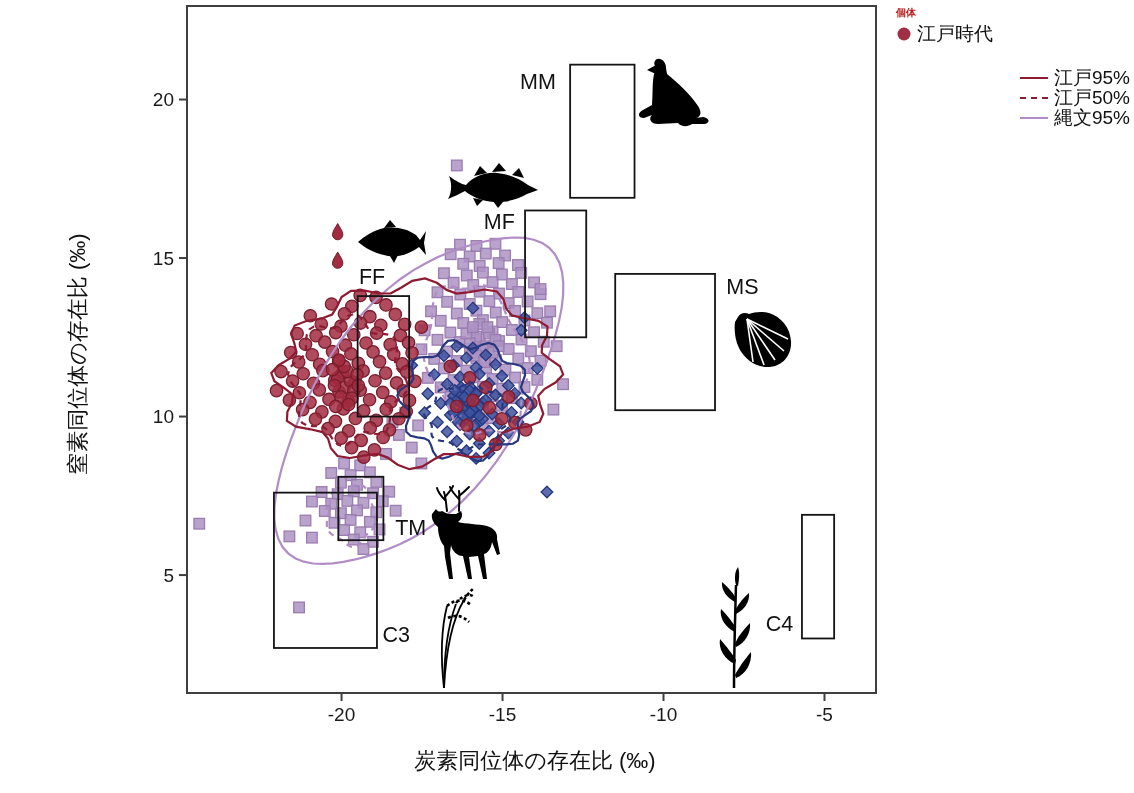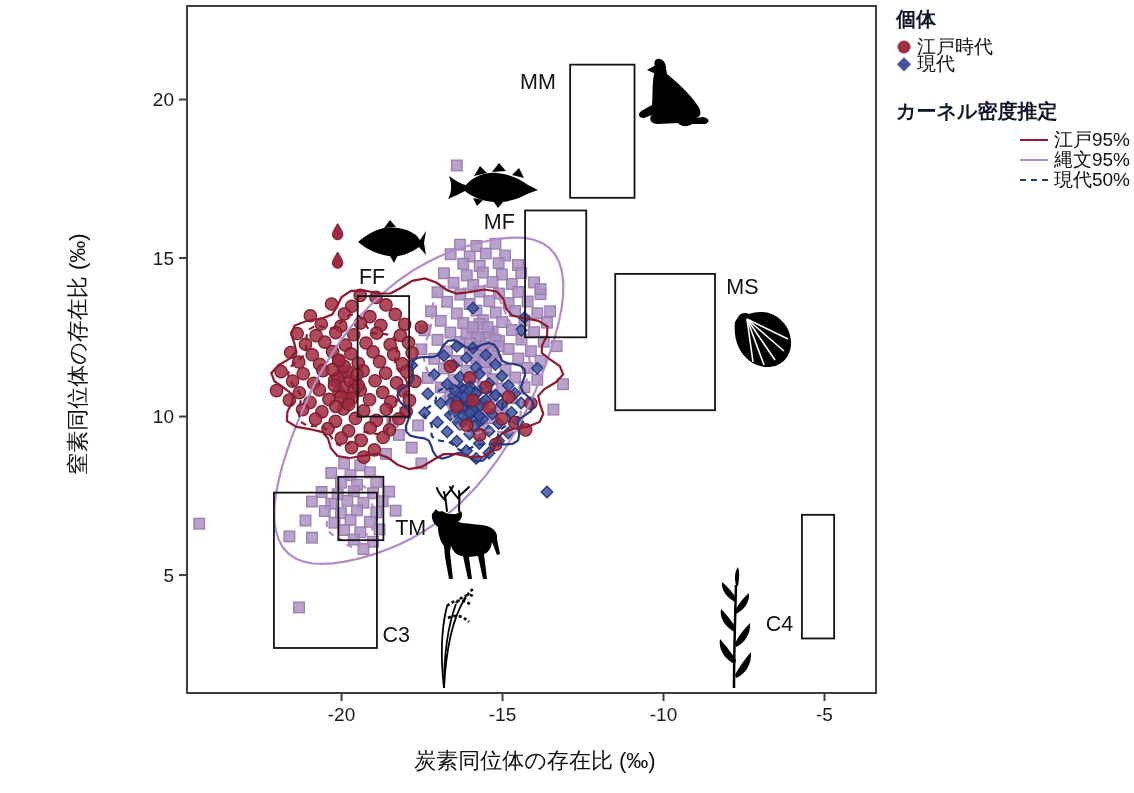--- a/index.html
+++ b/index.html
@@ -3,21 +3,21 @@
 <meta charset="utf-8">
 <style>
   html,body{margin:0;padding:0;background:#ffffff;}
   #figure{position:relative;width:1134px;height:793px;background:#ffffff;overflow:hidden;
           font-family:"Liberation Sans","DejaVu Sans",sans-serif;color:#111;}
   svg text{font-family:"Liberation Sans","DejaVu Sans",sans-serif;}
   .axis-title{position:absolute;font-size:22px;color:#111;white-space:nowrap;}
   #y-axis-title{left:-92px;top:339px;width:340px;text-align:center;transform:rotate(-90deg);transform-origin:center;}
   #x-axis-title{left:330px;top:746px;width:410px;text-align:center;}
   #legend{position:absolute;left:892px;top:6px;width:238px;}
-  .legend-title{font-size:20px;font-weight:bold;margin:0 0 5px 4px;color:#0f172a;}
+  .legend-title{font-size:10px;font-weight:bold;margin:0 0 5px 4px;color:#b91c1c;}
   .legend-block{margin-bottom:26px;}
   .legend-item{display:flex;align-items:center;height:17px;font-size:19px;color:#111;}
   .kde .legend-item{height:20px;justify-content:flex-end;}
   .lg-marker{display:inline-block;width:15px;height:15px;margin:0 6px 0 4px;flex:0 0 15px;position:relative;}
   .lg-marker .shape{position:absolute;left:50%;top:50%;}
   .lg-line{display:inline-block;width:28px;margin-right:6px;flex:0 0 28px;}
 </style>
 </head>
 <body>
 
@@ -536,40 +536,33 @@
   <div id="legend">
     <div class="legend-block" id="legend-individuals">
       <div class="legend-title">個体</div>
       <div id="legend-individuals-items">
           <div class="legend-item">
             <span class="lg-marker">
               <span class="shape" style="width: 13px; height: 13px; border-radius: 50%; background: rgb(158, 47, 68); transform: translate(-50%, -50%);"></span>
             </span>
             <span>江戸時代</span>
           </div>
-          <div class="legend-item">
-            <span class="lg-marker">
-              <span class="shape" style="width: 9.5px; height: 9.5px; background: rgb(68, 84, 158); transform: translate(-50%, -50%) rotate(45deg);"></span>
-            </span>
-            <span>現代</span>
-          </div>
         </div>
     </div>
     <div class="legend-block kde" id="legend-kde">
-      <div class="legend-title">カーネル密度推定</div>
       <div id="legend-kde-items">
           <div class="legend-item">
             <span class="lg-line" style="border-top: 2.5px solid rgb(142, 27, 49);"></span>
             <span>江戸95%</span>
           </div>
           <div class="legend-item">
+            <span class="lg-line" style="border-top: 2.5px dashed rgb(142, 27, 49);"></span>
+            <span>江戸50%</span>
+          </div>
+          <div class="legend-item">
             <span class="lg-line" style="border-top: 2.5px solid rgb(177, 140, 198);"></span>
             <span>縄文95%</span>
-          </div>
-          <div class="legend-item">
-            <span class="lg-line" style="border-top: 2.5px dashed rgb(39, 55, 127);"></span>
-            <span>現代50%</span>
           </div>
         </div>
     </div>
   </div>
 
 </div>
 
 </body></html>

